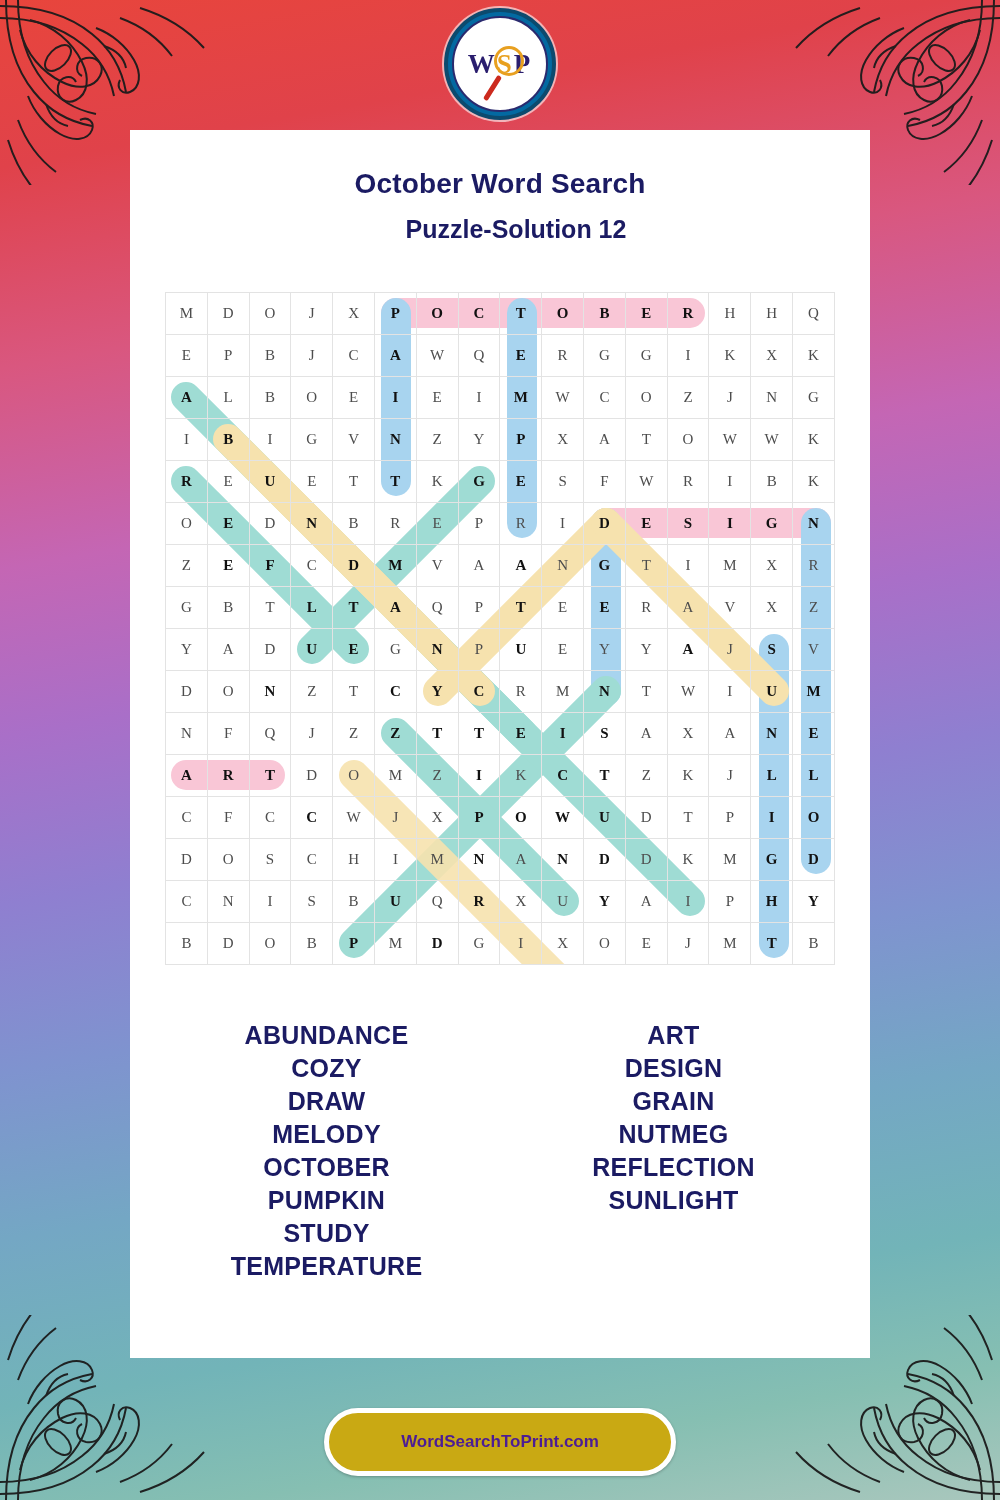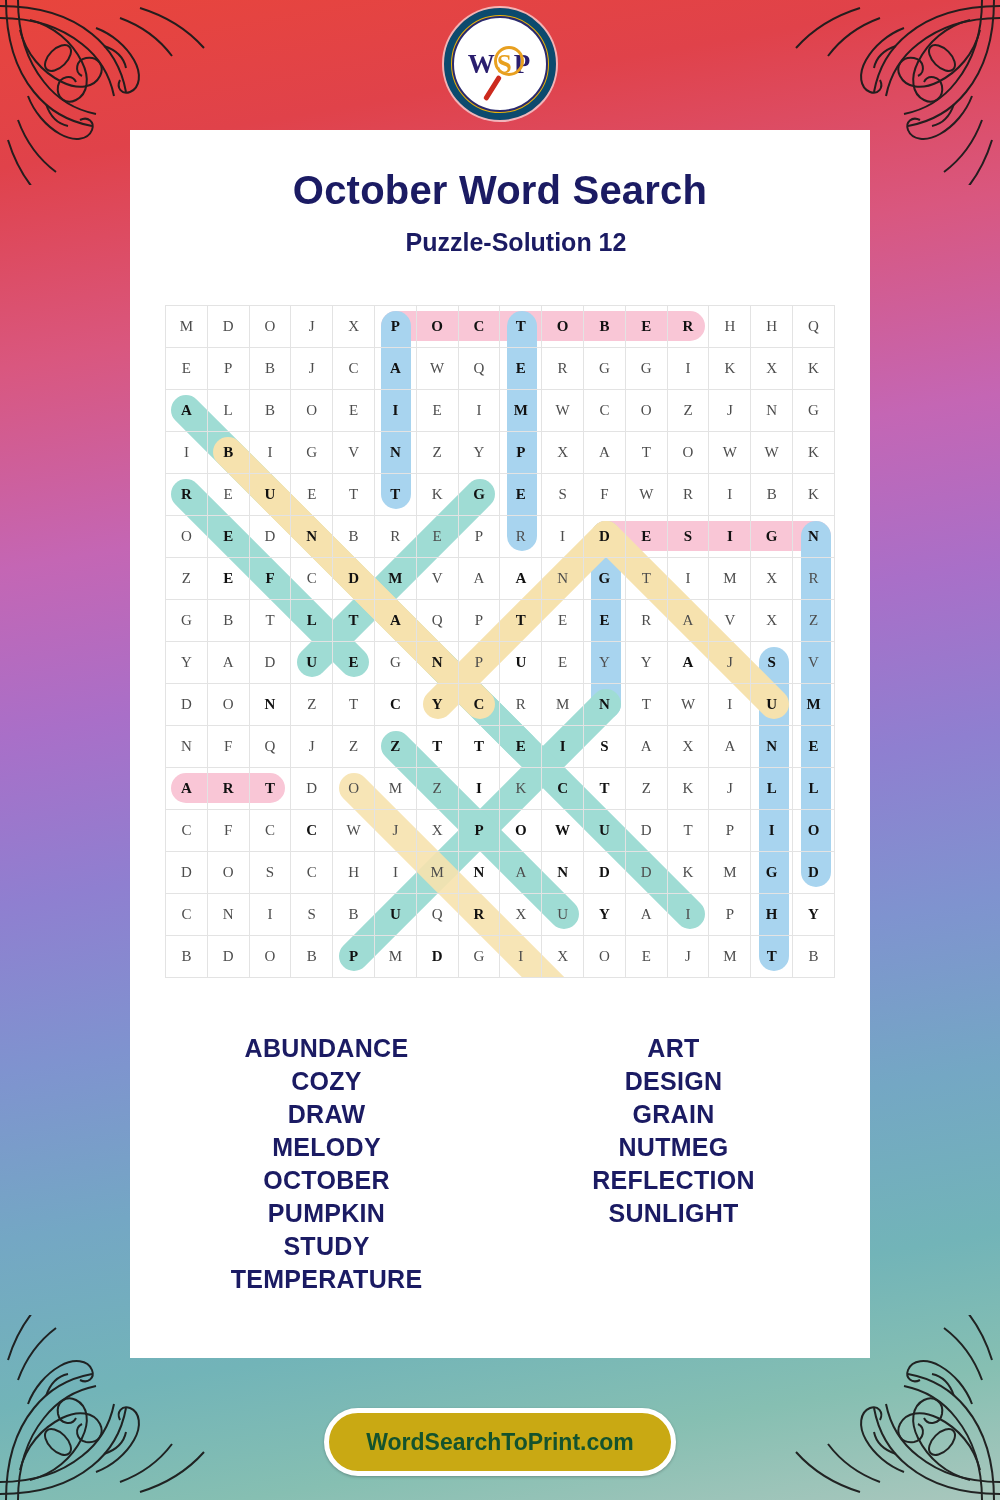--- a/index.html
+++ b/index.html
@@ -20,22 +20,22 @@
   .orn-tl { top: 0; left: 0; }
   .orn-tr { top: 0; right: 0; transform: scaleX(-1); }
   .orn-bl { bottom: 0; left: 0; transform: scaleY(-1); }
   .orn-br { bottom: 0; right: 0; transform: scale(-1,-1); }
 
   .logo-badge {
     position: absolute;
     top: 8px; left: 50%; transform: translateX(-50%);
     width: 112px; height: 112px;
     border-radius: 50%;
-    background: #eab308;
-    border: 7px solid #0c4a6e;
+    background: #0369a1;
+    border: 4px solid #0c4a6e;
     box-shadow: 0 0 0 2px rgba(255,255,255,0.6);
     display: flex; align-items: center; justify-content: center;
     z-index: 5;
   }
   .logo-inner {
     width: 96px; height: 96px;
     border-radius: 50%;
     background: #fff;
     border: 2px solid #2a2a6e;
     position: relative;
@@ -72,21 +72,21 @@
   .sheet {
     position: absolute;
     left: 130px; top: 130px;
     width: 740px; height: 1228px;
     background: #ffffff;
     z-index: 3;
   }
 
   .title {
     text-align: center;
-    font-size: 40px;
+    font-size: 28px;
     font-weight: bold;
     color: #1b1b63;
     margin-top: 38px;
     letter-spacing: 0.2px;
   }
   .subtitle {
     text-align: center;
     font-size: 25px;
     font-weight: bold;
     color: #1b1b63;
@@ -150,23 +150,23 @@
     bottom: 24px; left: 50%; transform: translateX(-50%);
     width: 352px; height: 68px;
     border-radius: 34px;
     background: #c9a913;
     border: 5px solid #ffffff;
     display: flex; align-items: center; justify-content: center;
     z-index: 6;
     box-shadow: 0 1px 3px rgba(0,0,0,0.25);
   }
   .footer-pill span {
-    font-size: 23px;
+    font-size: 17px;
     font-weight: bold;
-    color: #14532d;
+    color: #4c1d95;
   }
 </style>
 </head>
 <body>
 
 <svg class="corner-orn orn-tl" viewBox="0 0 215 185">
   <g fill="none" stroke="#1b1b1b" stroke-width="2">
     <path d="M0 6 C40 6 70 16 92 34 C112 50 122 70 126 92"></path>
     <path d="M0 18 C36 18 62 28 82 44 C100 58 110 76 114 96"></path>
     <path d="M6 0 C6 40 16 70 34 92 C50 112 70 122 92 126"></path>

